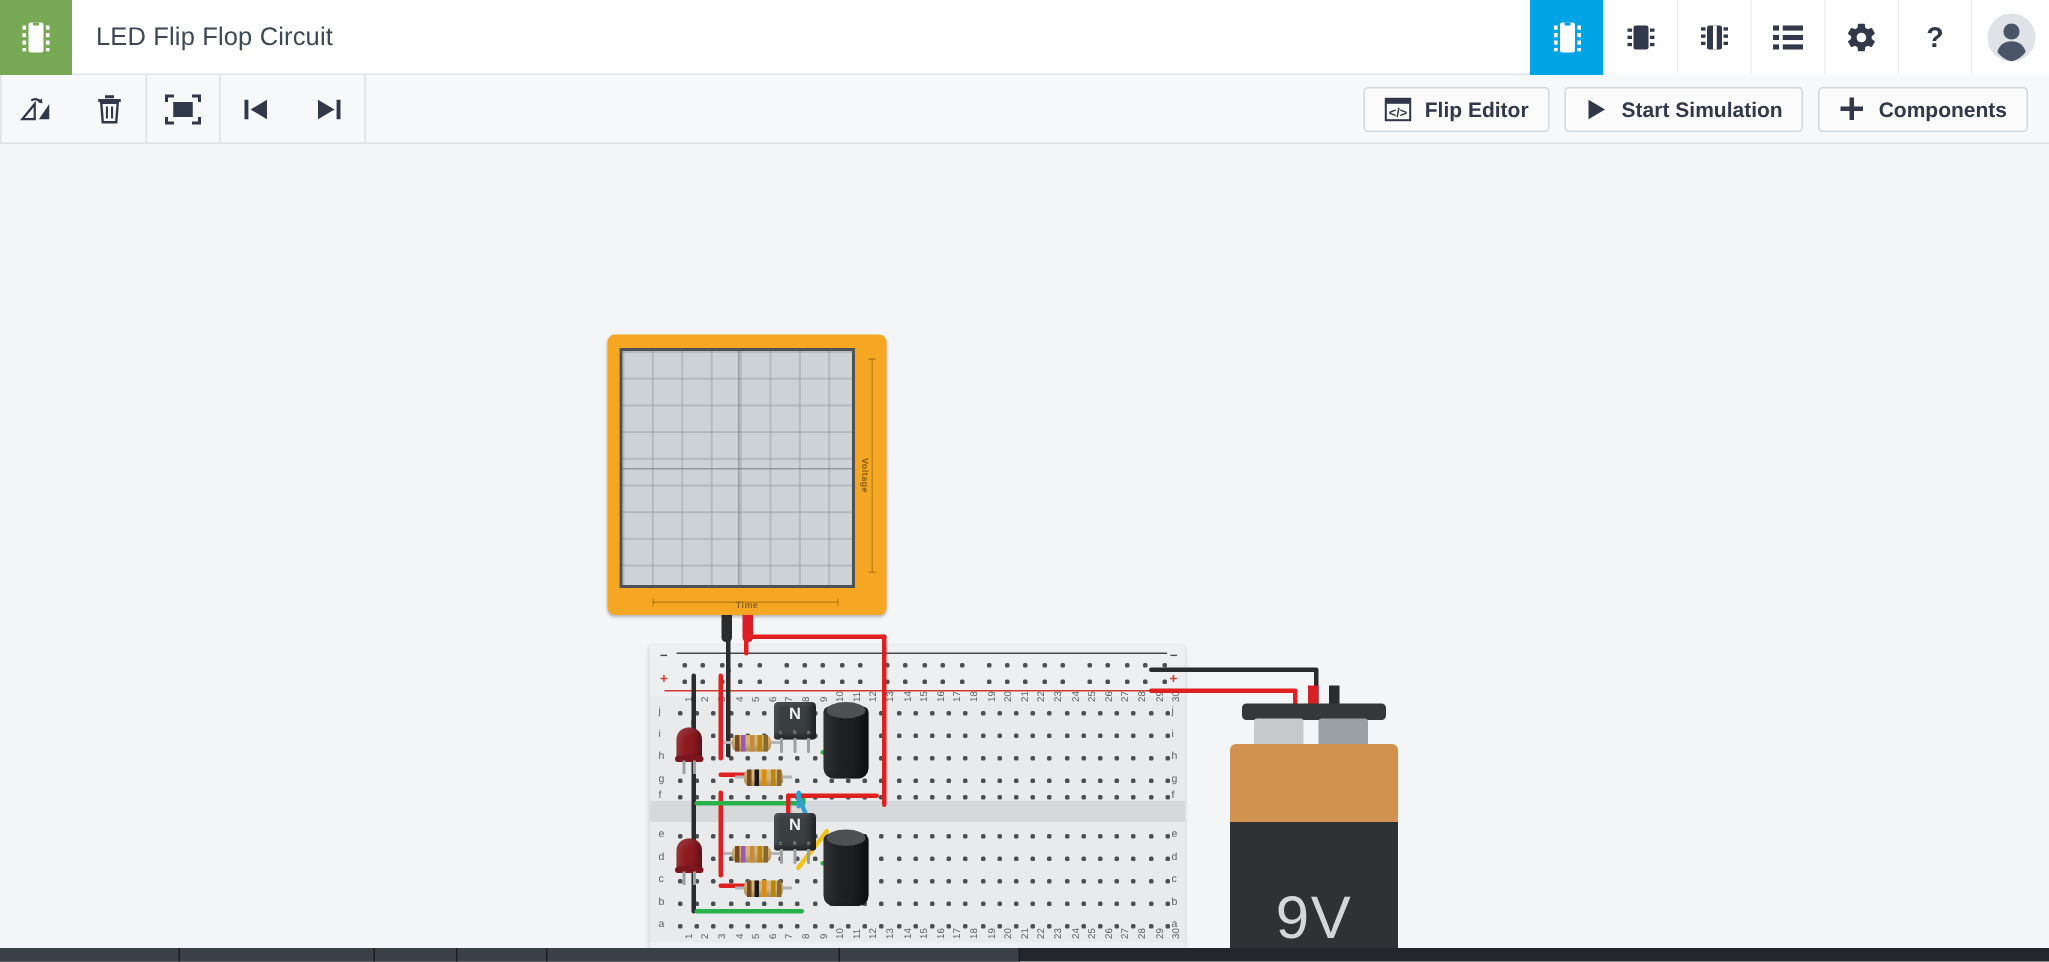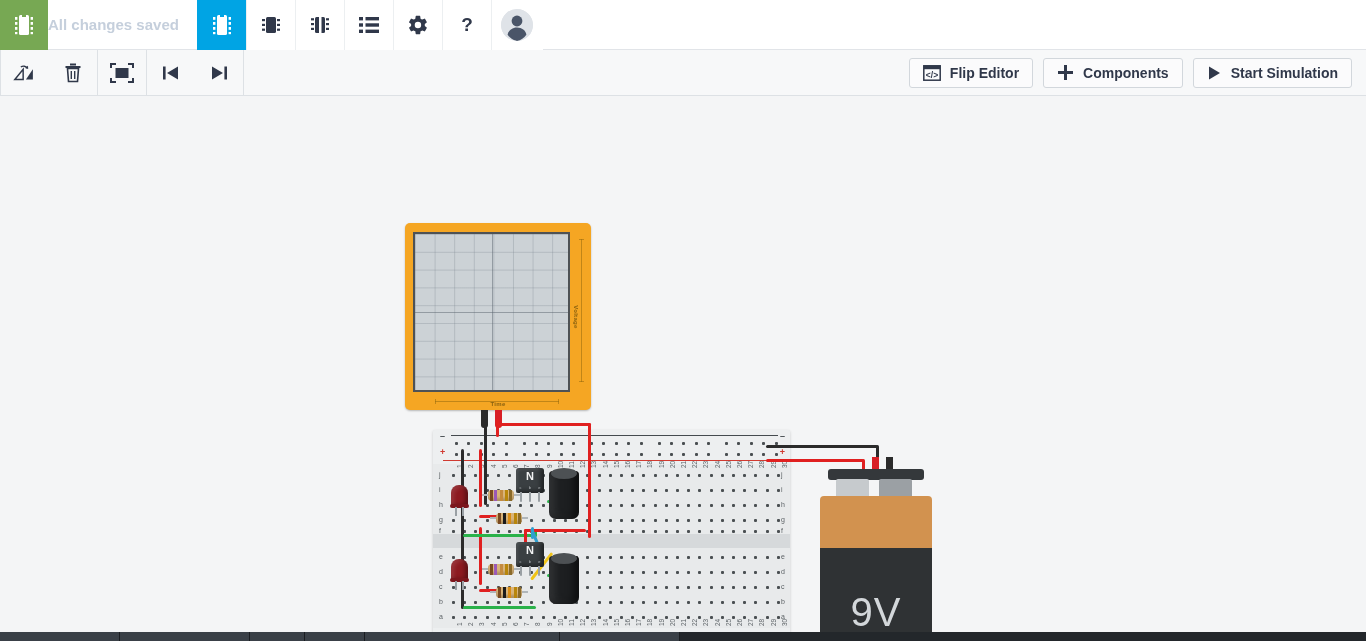--- a/index.html
+++ b/index.html
@@ -324,22 +324,22 @@
       <rect x="1" y="9" width="2.4" height="2.8" fill="#ffffff"></rect>
       <rect x="1" y="14" width="2.4" height="2.8" fill="#ffffff"></rect>
       <rect x="1" y="19" width="2.4" height="2.2" fill="#ffffff"></rect>
       <rect x="16.6" y="4" width="2.4" height="2.8" fill="#ffffff"></rect>
       <rect x="16.6" y="9" width="2.4" height="2.8" fill="#ffffff"></rect>
       <rect x="16.6" y="14" width="2.4" height="2.8" fill="#ffffff"></rect>
       <rect x="16.6" y="19" width="2.4" height="2.2" fill="#ffffff"></rect>
     </svg>
   </div>
 
-
-  <div class="save-status">All changes saved</div>
+  <div class="doc-title">LED Flip Flop Circuit</div>
+
 
   <div class="hdr-btn active">
     <svg width="20" height="24" viewBox="0 0 20 24">
       <rect x="5" y="2" width="10" height="20" rx="1.5" fill="#ffffff"></rect>
       <rect x="8" y="2" width="4" height="2" fill="#00a4e4"></rect>
       <rect x="1" y="4" width="2.4" height="2.8" fill="#ffffff"></rect>
       <rect x="1" y="9" width="2.4" height="2.8" fill="#ffffff"></rect>
       <rect x="1" y="14" width="2.4" height="2.8" fill="#ffffff"></rect>
       <rect x="1" y="19" width="2.4" height="2.2" fill="#ffffff"></rect>
       <rect x="16.6" y="4" width="2.4" height="2.8" fill="#ffffff"></rect>
@@ -466,32 +466,32 @@
     <div class="pill">
       <svg width="18" height="16" viewBox="0 0 18 16">
         <rect x="0.8" y="0.8" width="16.4" height="14.4" fill="none" stroke="#30384a" stroke-width="1.5"></rect>
         <rect x="0.8" y="0.8" width="16.4" height="3.4" fill="#30384a"></rect>
         <text x="9" y="12.8" text-anchor="middle" font-family="Liberation Sans, sans-serif" font-size="8.5" font-weight="bold" fill="#30384a">&lt;/&gt;</text>
       </svg>
       <span>Flip Editor</span>
     </div>
 
     <div class="pill">
+      <svg width="15" height="16" viewBox="0 0 15 16">
+        <path d="M2 1.5 L2 14.5 L13 8 Z" fill="#30384a"></path>
+      </svg>
+      <span>Start Simulation</span>
+    </div>
+
+    <div class="pill">
       <svg width="17" height="17" viewBox="0 0 17 17">
         <rect x="7" y="1" width="3" height="15" fill="#30384a"></rect>
         <rect x="1" y="7" width="15" height="3" fill="#30384a"></rect>
       </svg>
       <span>Components</span>
-    </div>
-
-    <div class="pill">
-      <svg width="15" height="16" viewBox="0 0 15 16">
-        <path d="M2 1.5 L2 14.5 L13 8 Z" fill="#30384a"></path>
-      </svg>
-      <span>Start Simulation</span>
     </div>
   </div>
 </div>
 
 <div class="canvas">
 
   <div class="scope">
     <div class="scope-screen">
       <div class="mid-v"></div>
       <div class="mid-h"></div>

